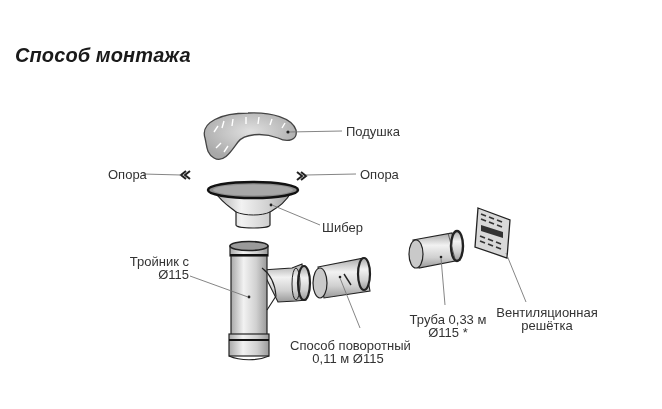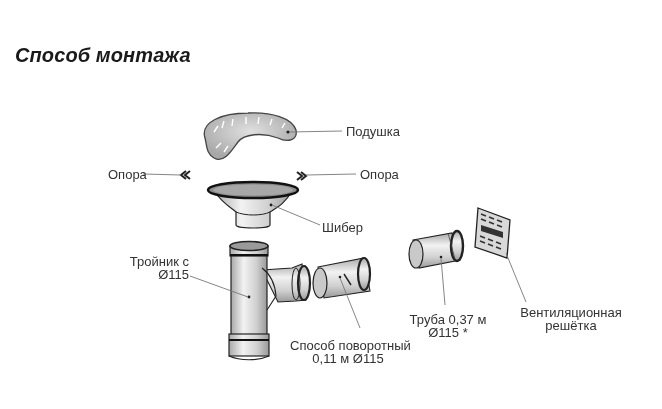--- a/index.html
+++ b/index.html
@@ -128,20 +128,20 @@
   <div>Тройник с</div>
   <div>Ø115</div>
 </div>
 
 <div class="lbl c" style="left:290px;top:339px;width:116px;">
   <div>Способ поворотный</div>
   <div>0,11 м Ø115</div>
 </div>
 
 <div class="lbl c" style="left:408px;top:313px;width:80px;">
-  <div>Труба 0,37 м</div>
+  <div>Труба 0,33 м</div>
   <div>Ø115 *</div>
 </div>
 
-<div class="lbl c" style="left:516px;top:306px;width:110px;">
+<div class="lbl c" style="left:492px;top:306px;width:110px;">
   <div>Вентиляционная</div>
   <div>решётка</div>
 </div>
 
 </body></html>

